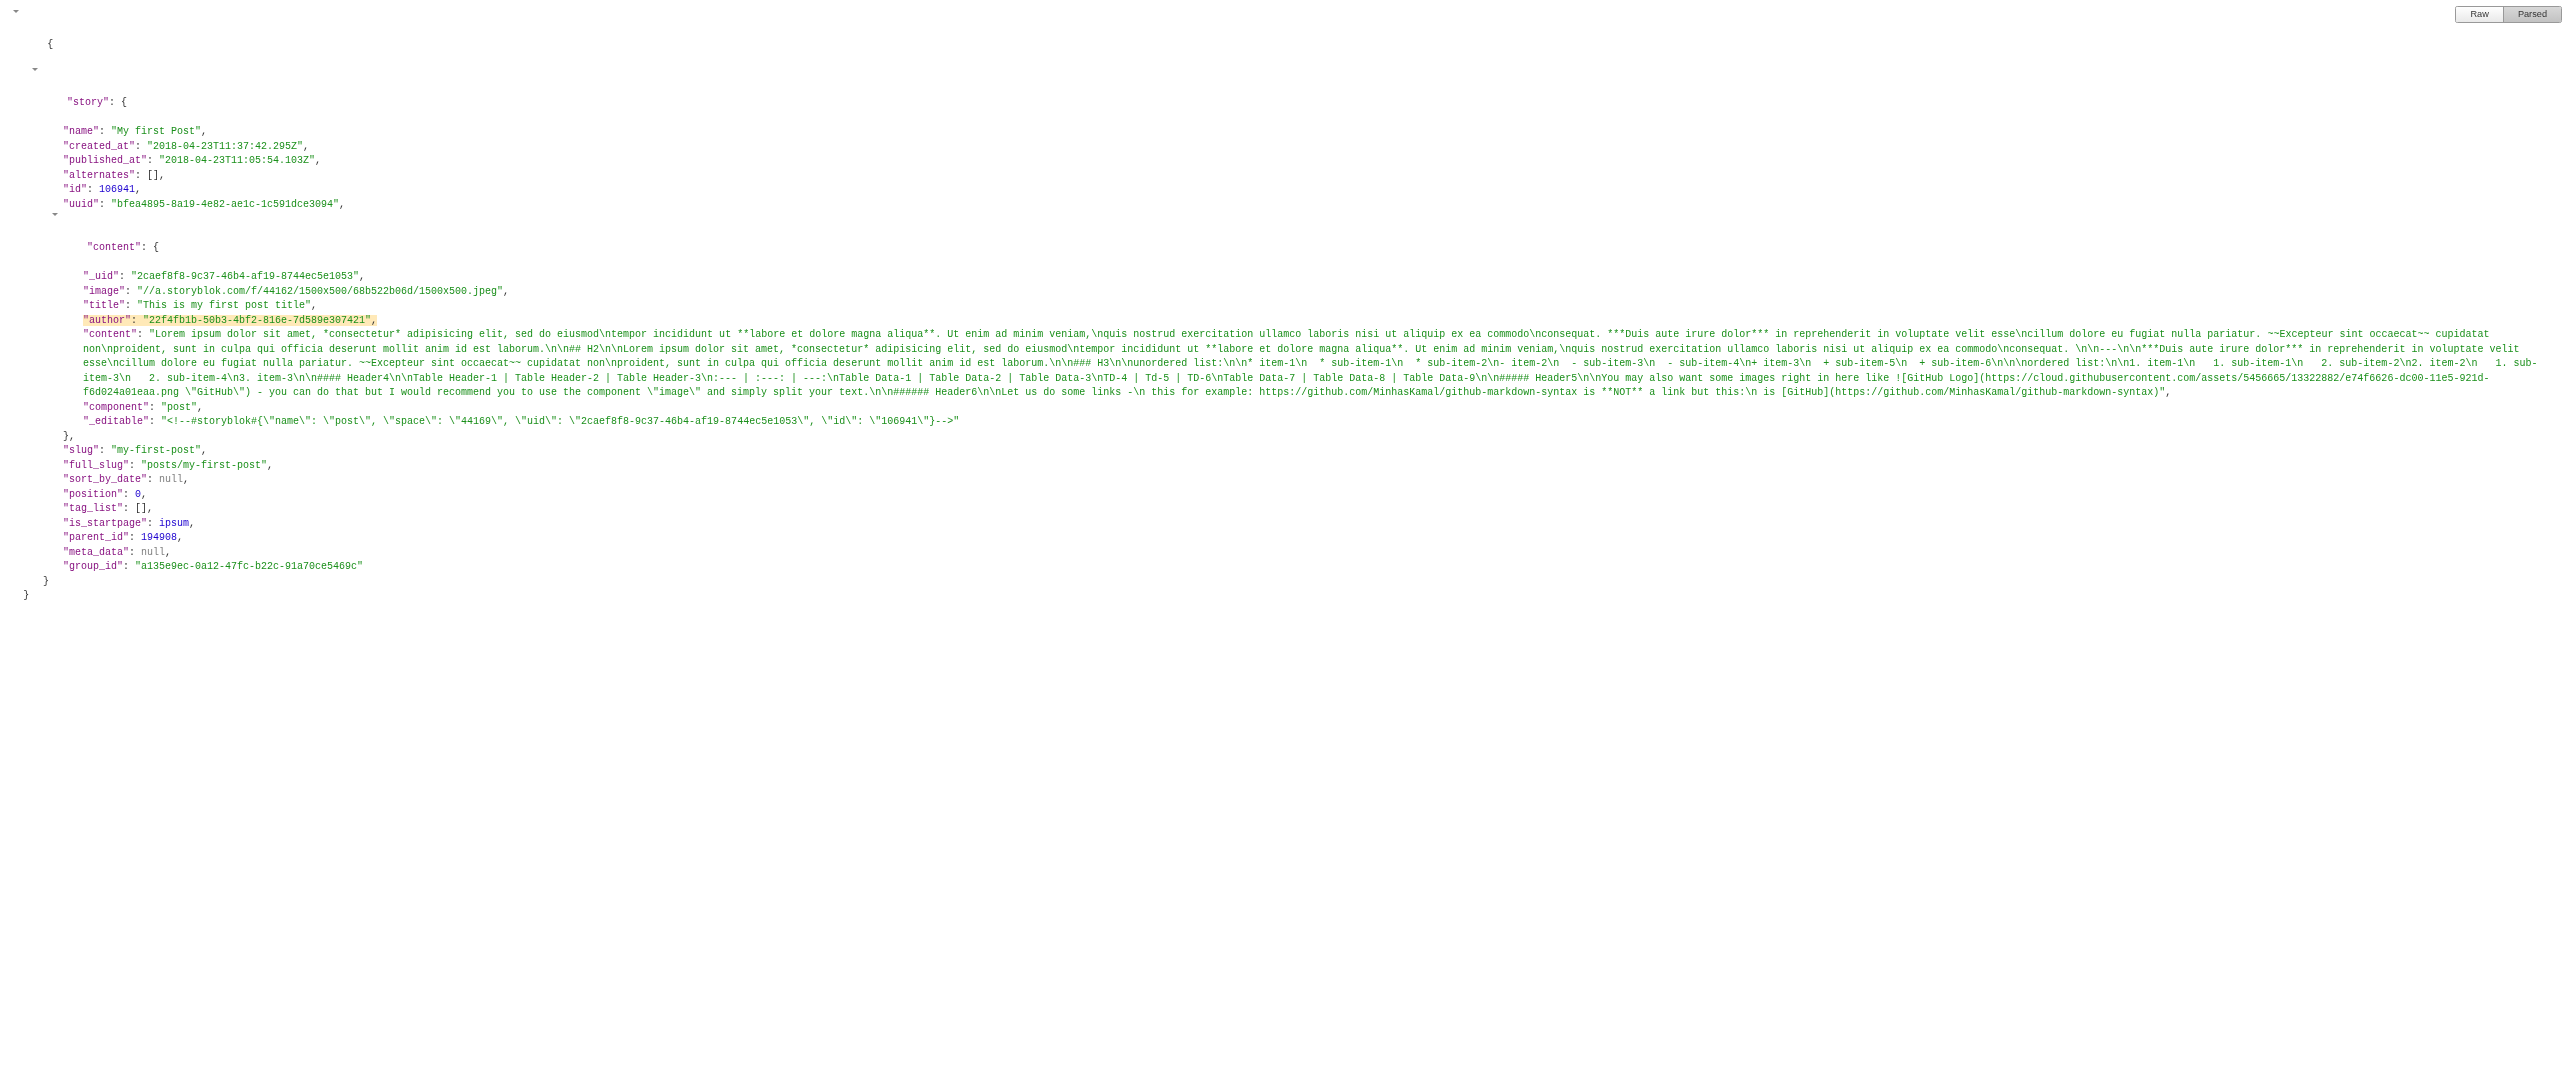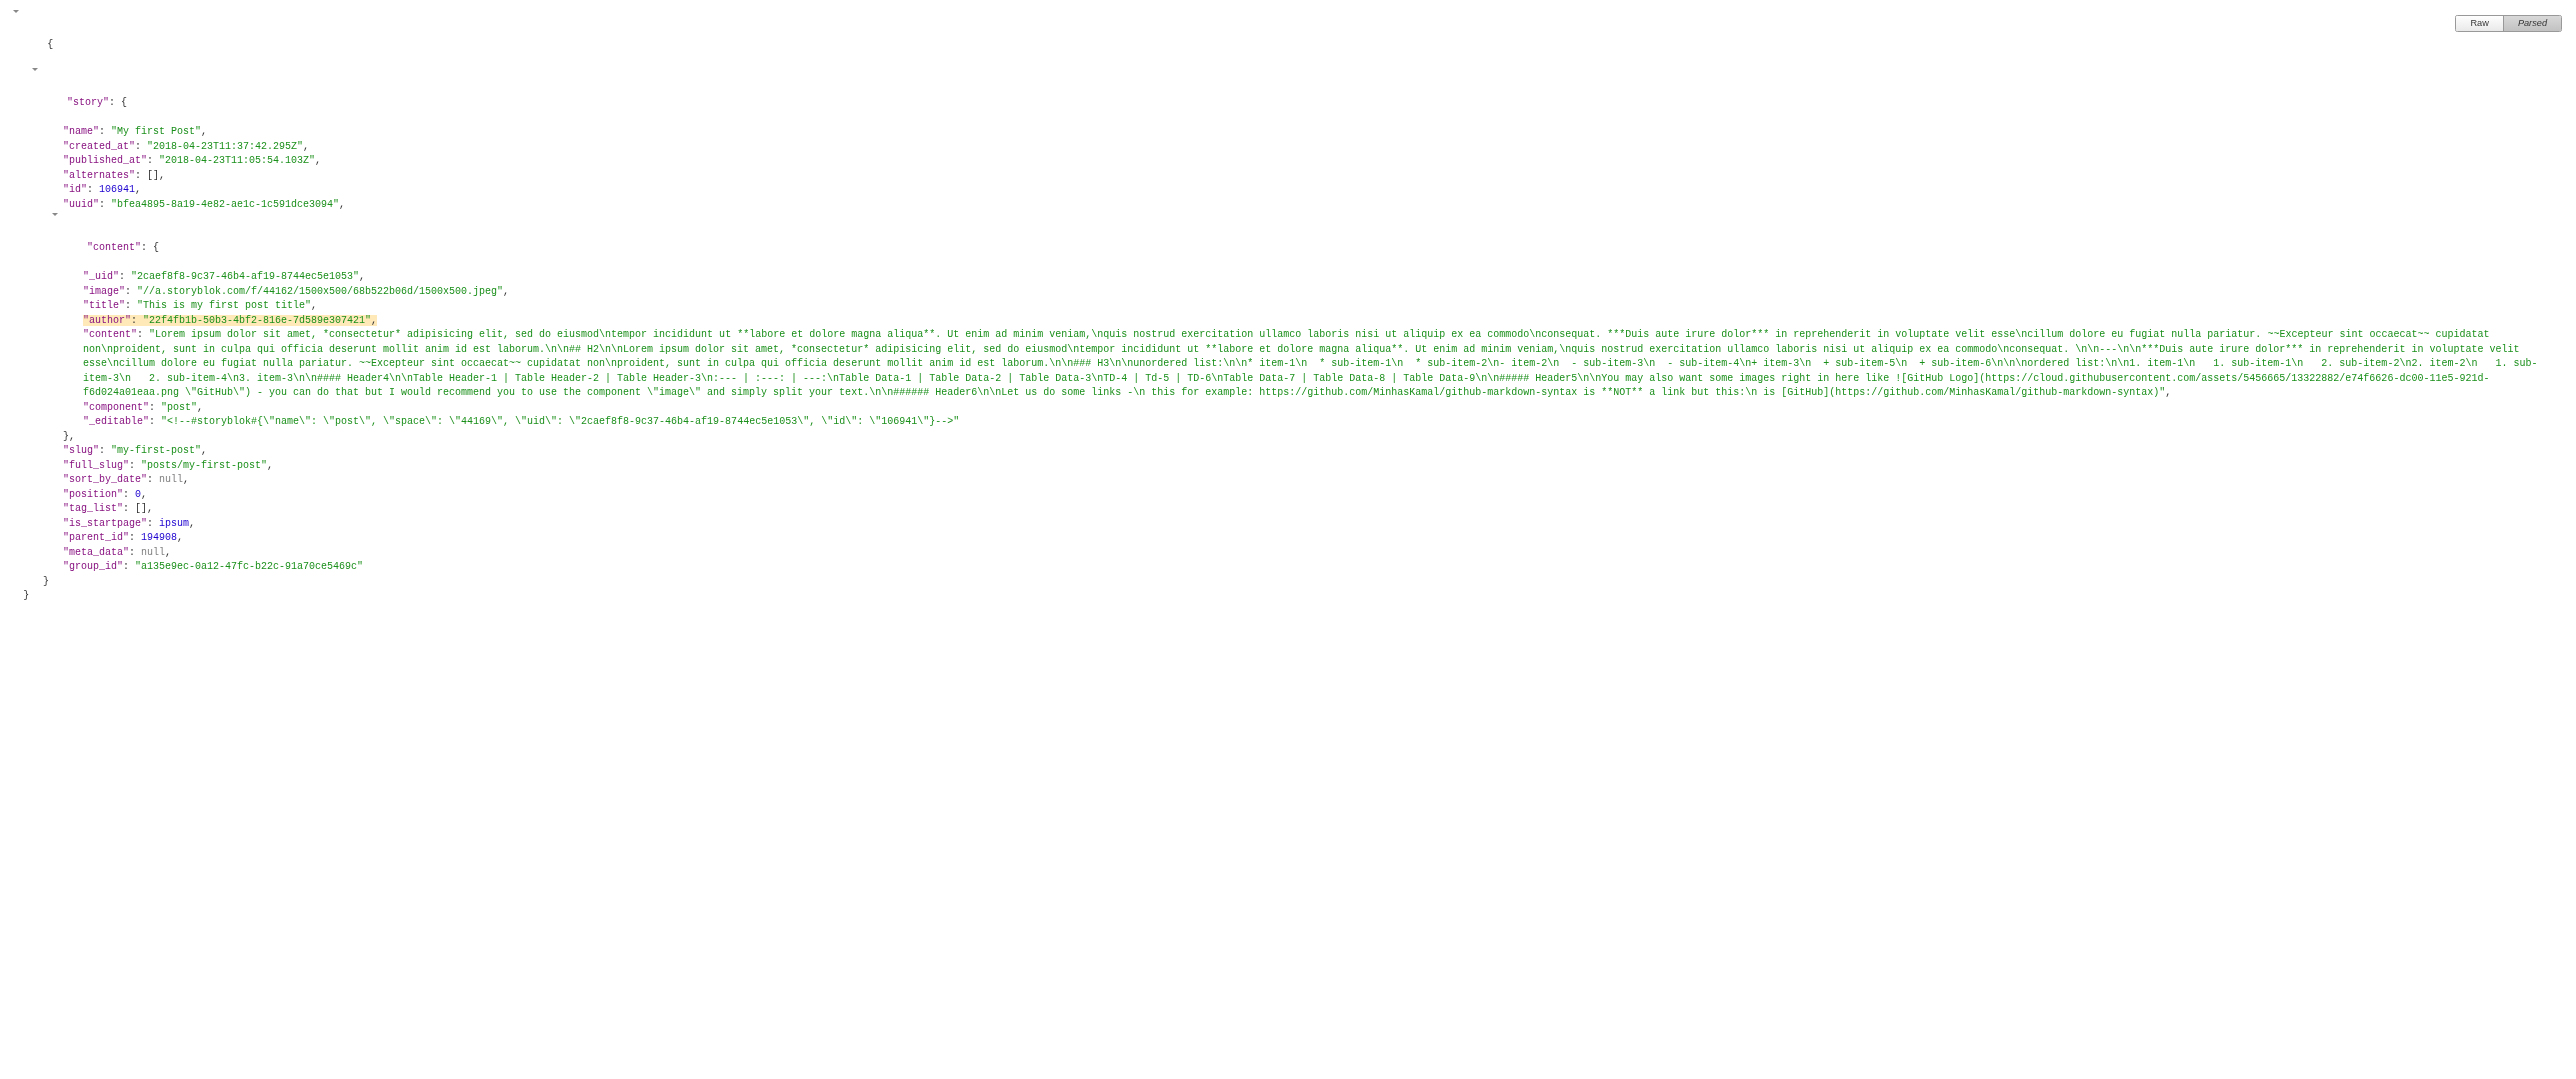--- a/index.html
+++ b/index.html
@@ -6,21 +6,21 @@
     body {
       font-family: Menlo, Consolas, "Courier New", monospace;
       font-size: 10px;
       background: #ffffff;
       color: #333;
       line-height: 1.45;
       position: relative;
     }
     .view-tabs {
       position: absolute;
-      top: 15px;
+      top: 6px;
       right: 14px;
       display: flex;
       border: 0.8px solid #999;
       border-radius: 2.3px;
       overflow: hidden;
       background: #fff;
       z-index: 10;
     }
     .view-tab {
       padding: 2.3px 14px;
@@ -28,21 +28,20 @@
       font-size: 9.2px;
       cursor: pointer;
       background: linear-gradient(#fefefe, #e9e9e9);
       border: none;
       border-right: 0.8px solid #999;
       color: #333;
     }
     .view-tab:last-child { border-right: none; }
     .view-tab.active {
       background: linear-gradient(#d8d8d8, #c2c2c2);
-      font-style: italic;
     }
     .json-tree {
       padding: 9.2px 14px 31px 14px;
       white-space: nowrap;
     }
     .line {
       position: relative;
       padding-left: 0;
       white-space: pre-wrap;
       word-break: break-word;

